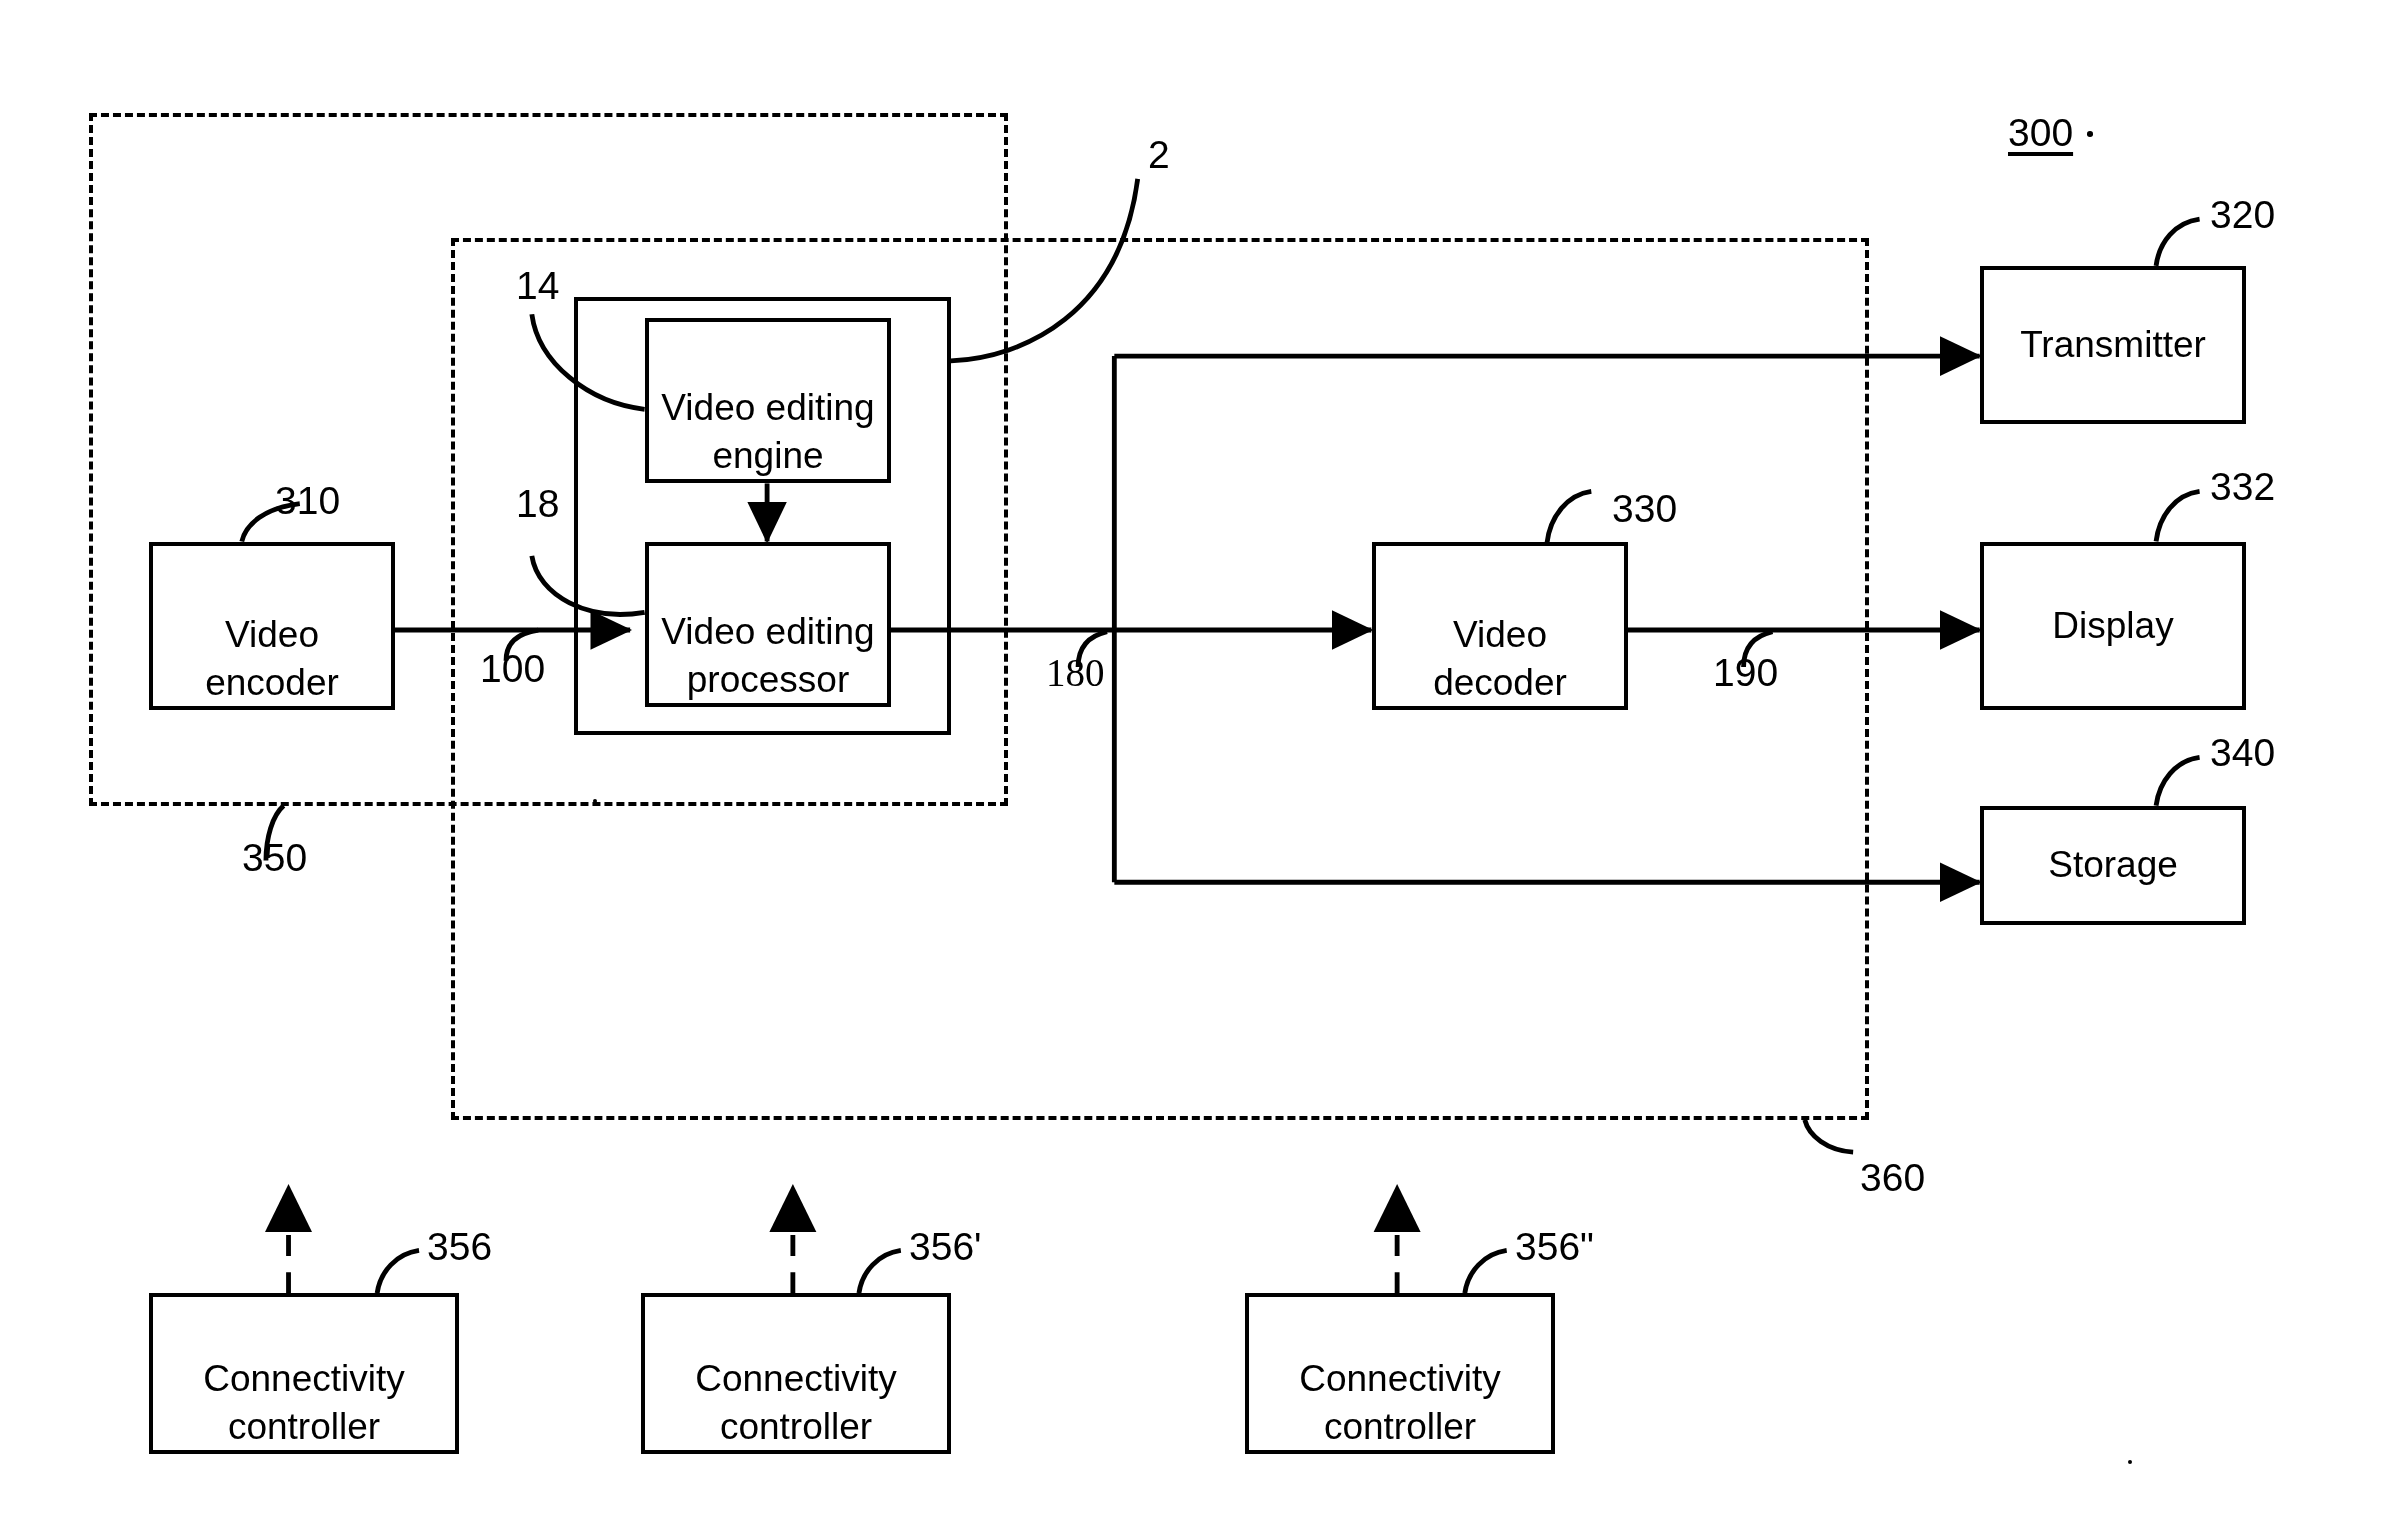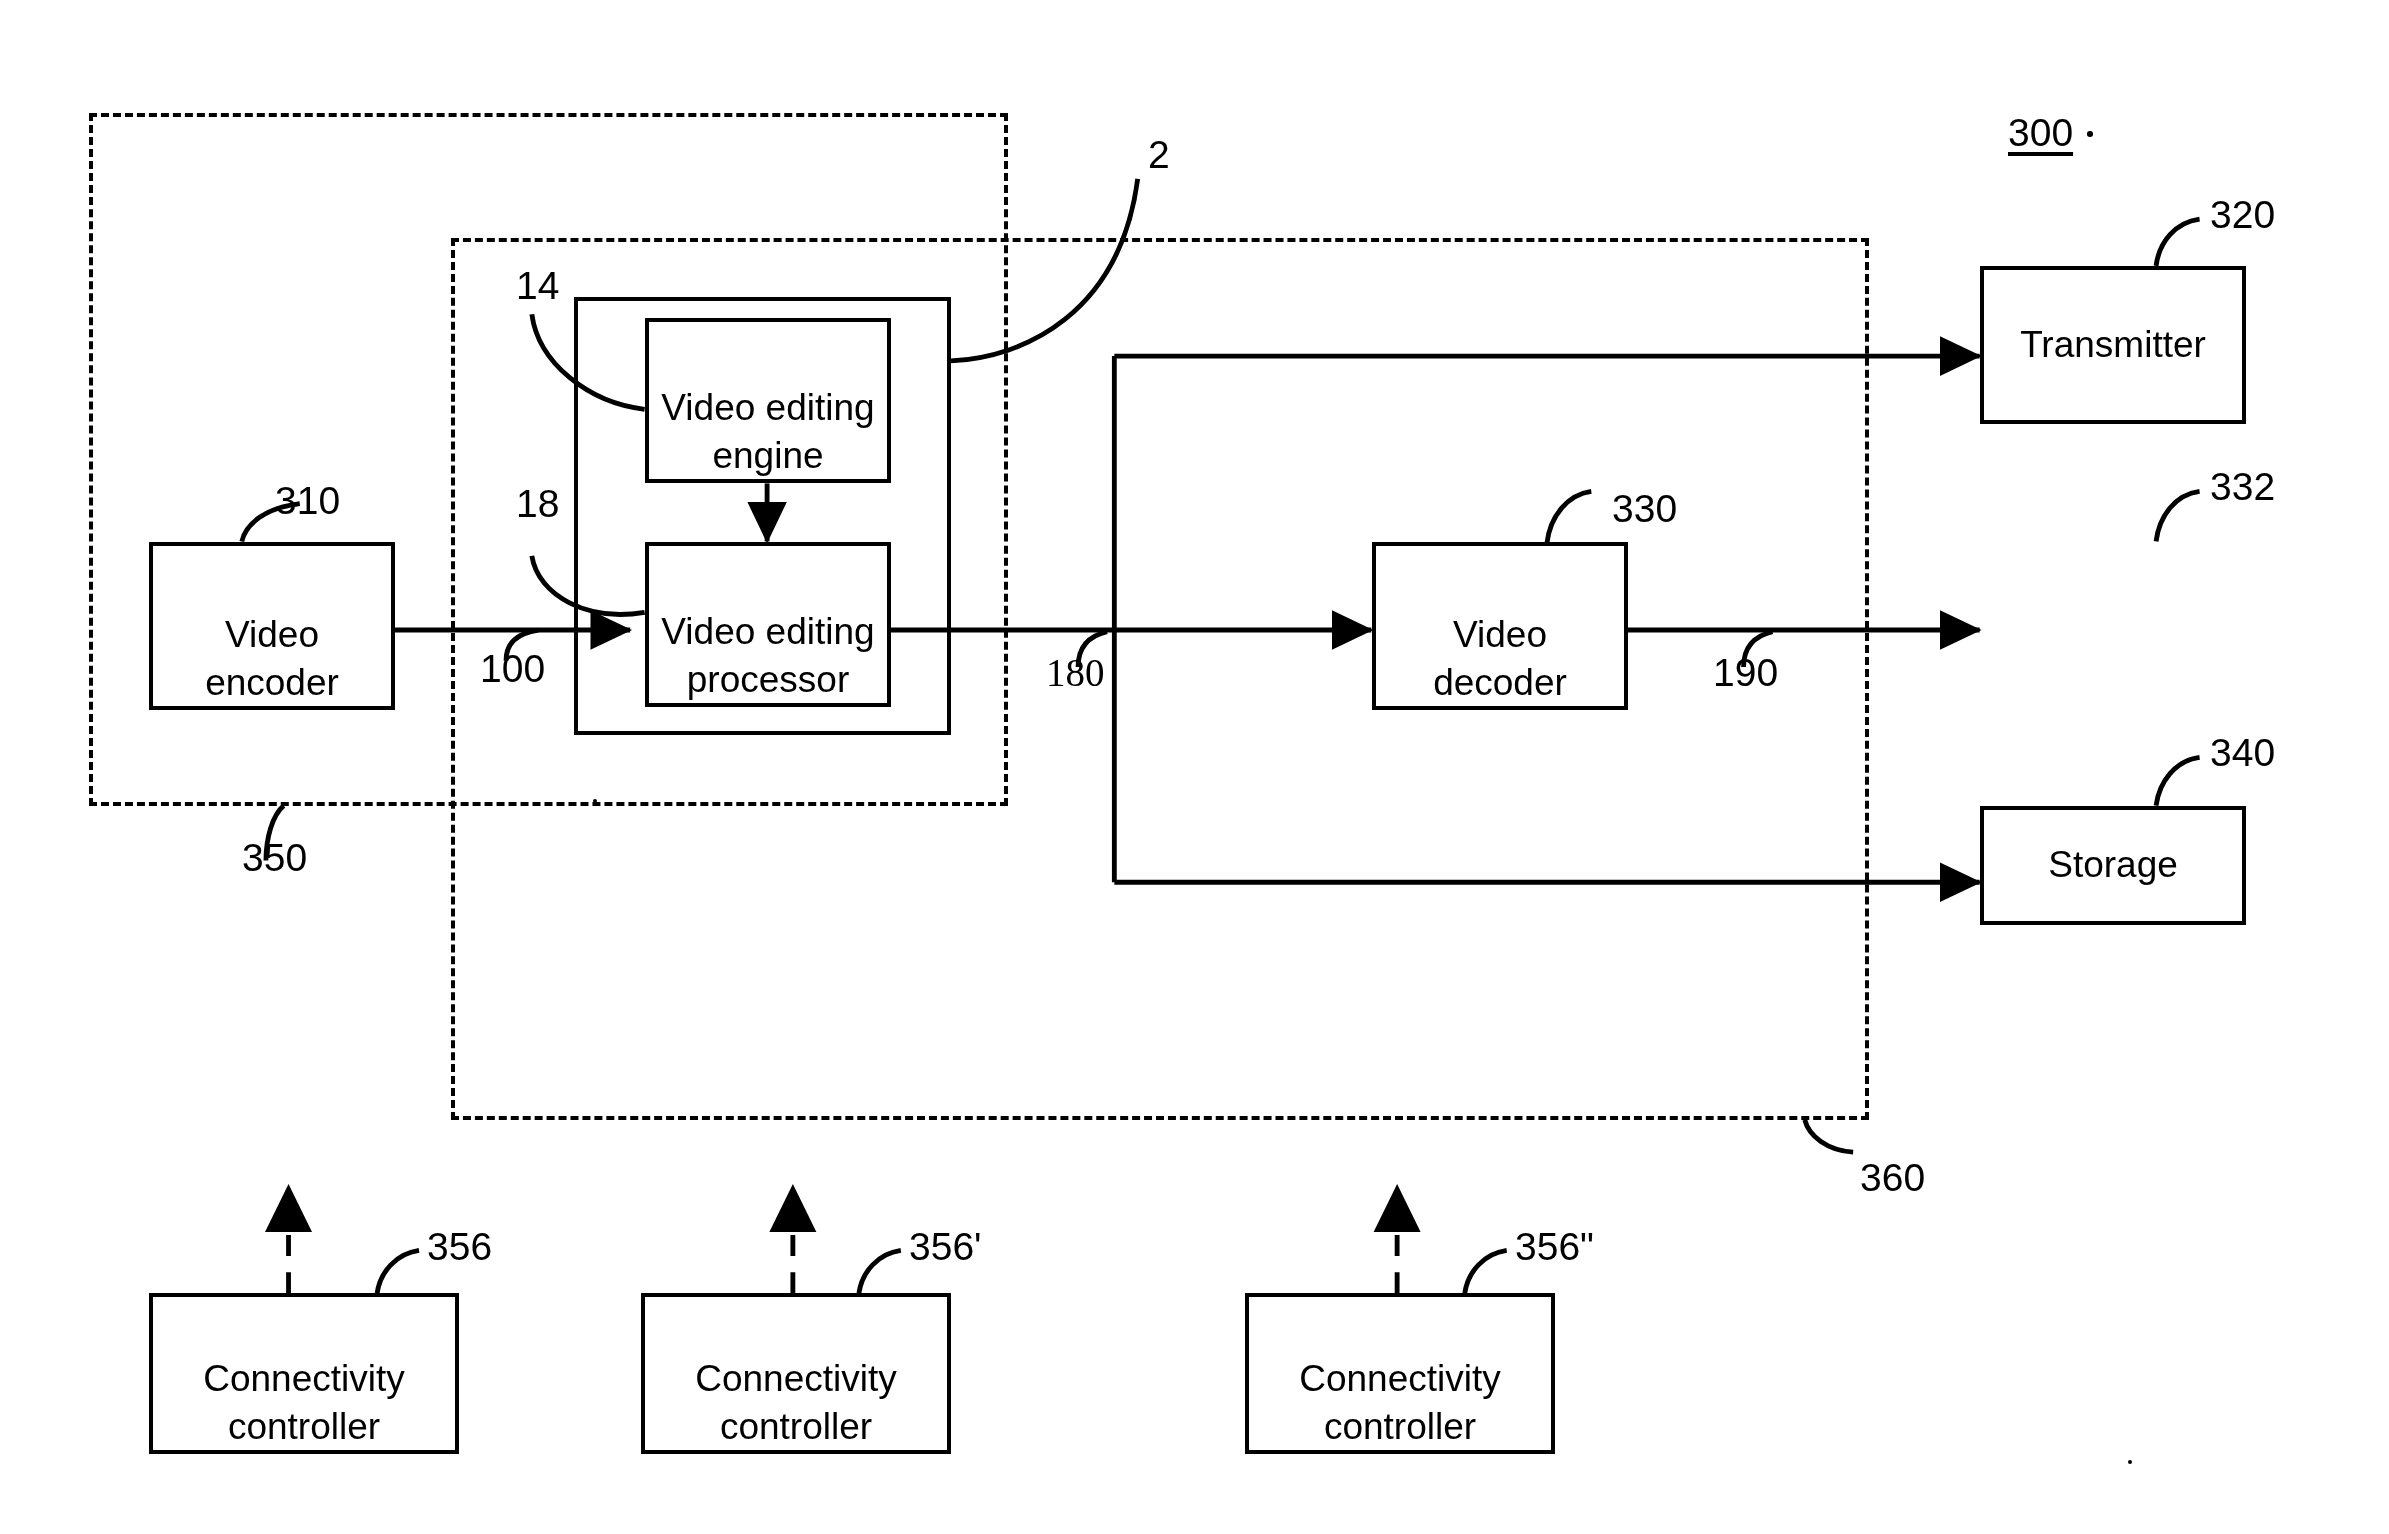--- a/index.html
+++ b/index.html
@@ -174,20 +174,23 @@
     <span>
       <span>Video</span><br>
       <span>decoder</span>
     </span>
   </div>
 
   <div class="blk" style="left:1980px; top:266px; width:266px; height:158px;">
     <span>Transmitter</span>
   </div>
 
+  <div class="blk" style="left:1980px; top:542px; width:266px; height:168px;">
+    <span>Display</span>
+  </div>
 
   <div class="blk" style="left:1980px; top:806px; width:266px; height:119px;">
     <span>Storage</span>
   </div>
 
   <div class="blk two-line" style="left:149px; top:1293px; width:310px; height:161px;">
     <span>
       <span>Connectivity</span><br>
       <span>controller</span>
     </span>

